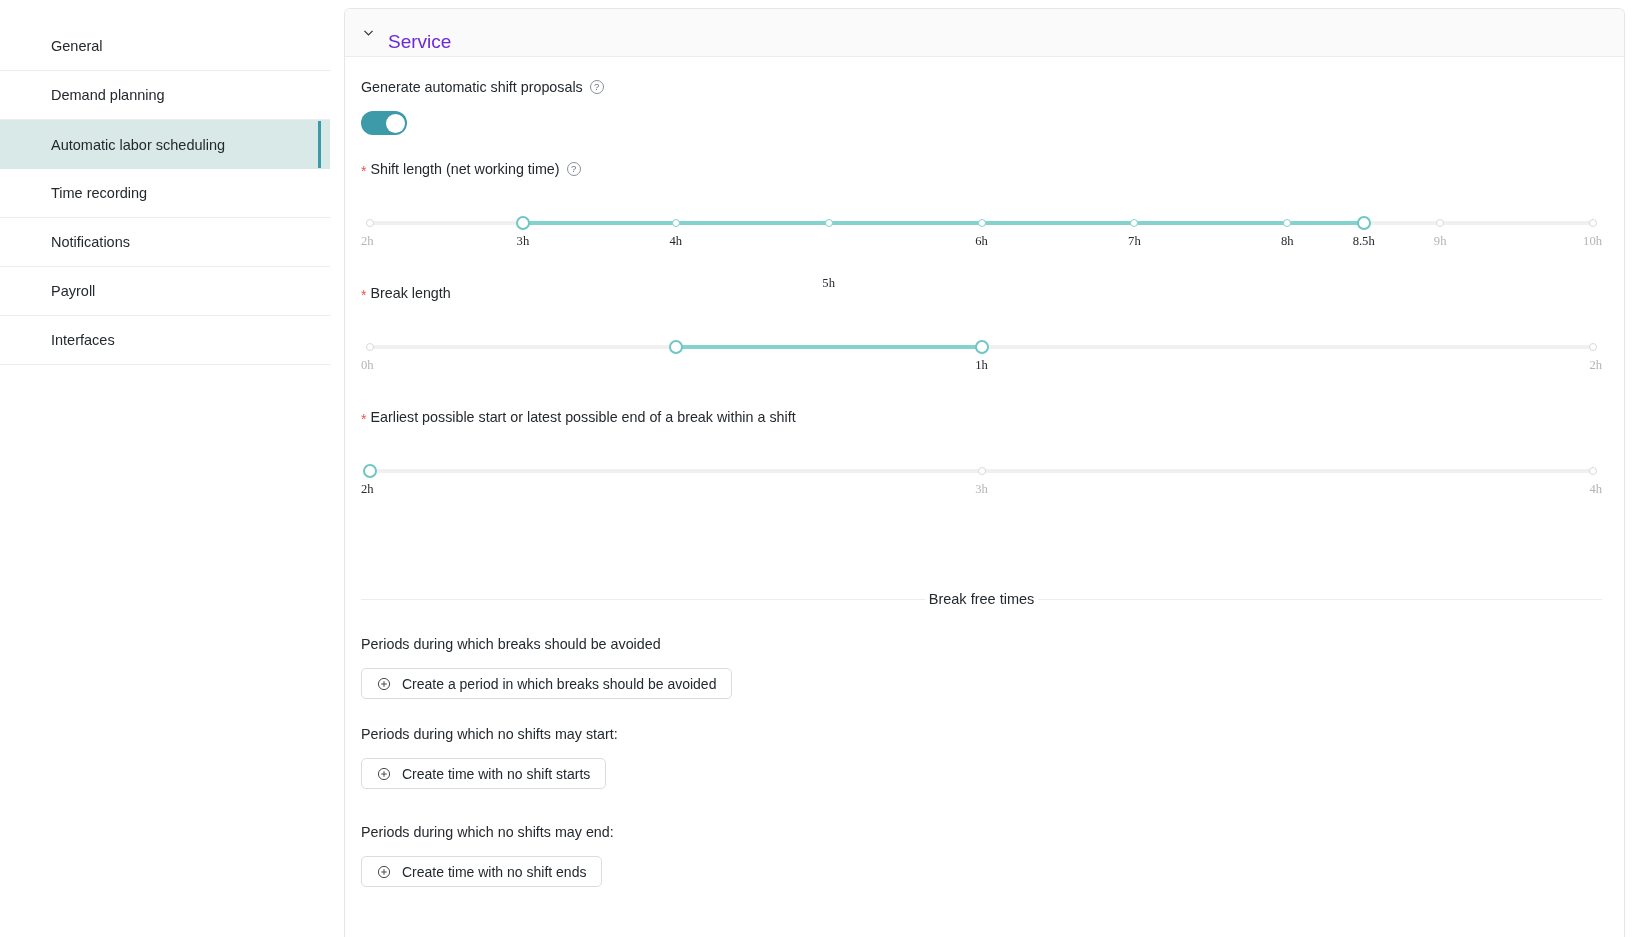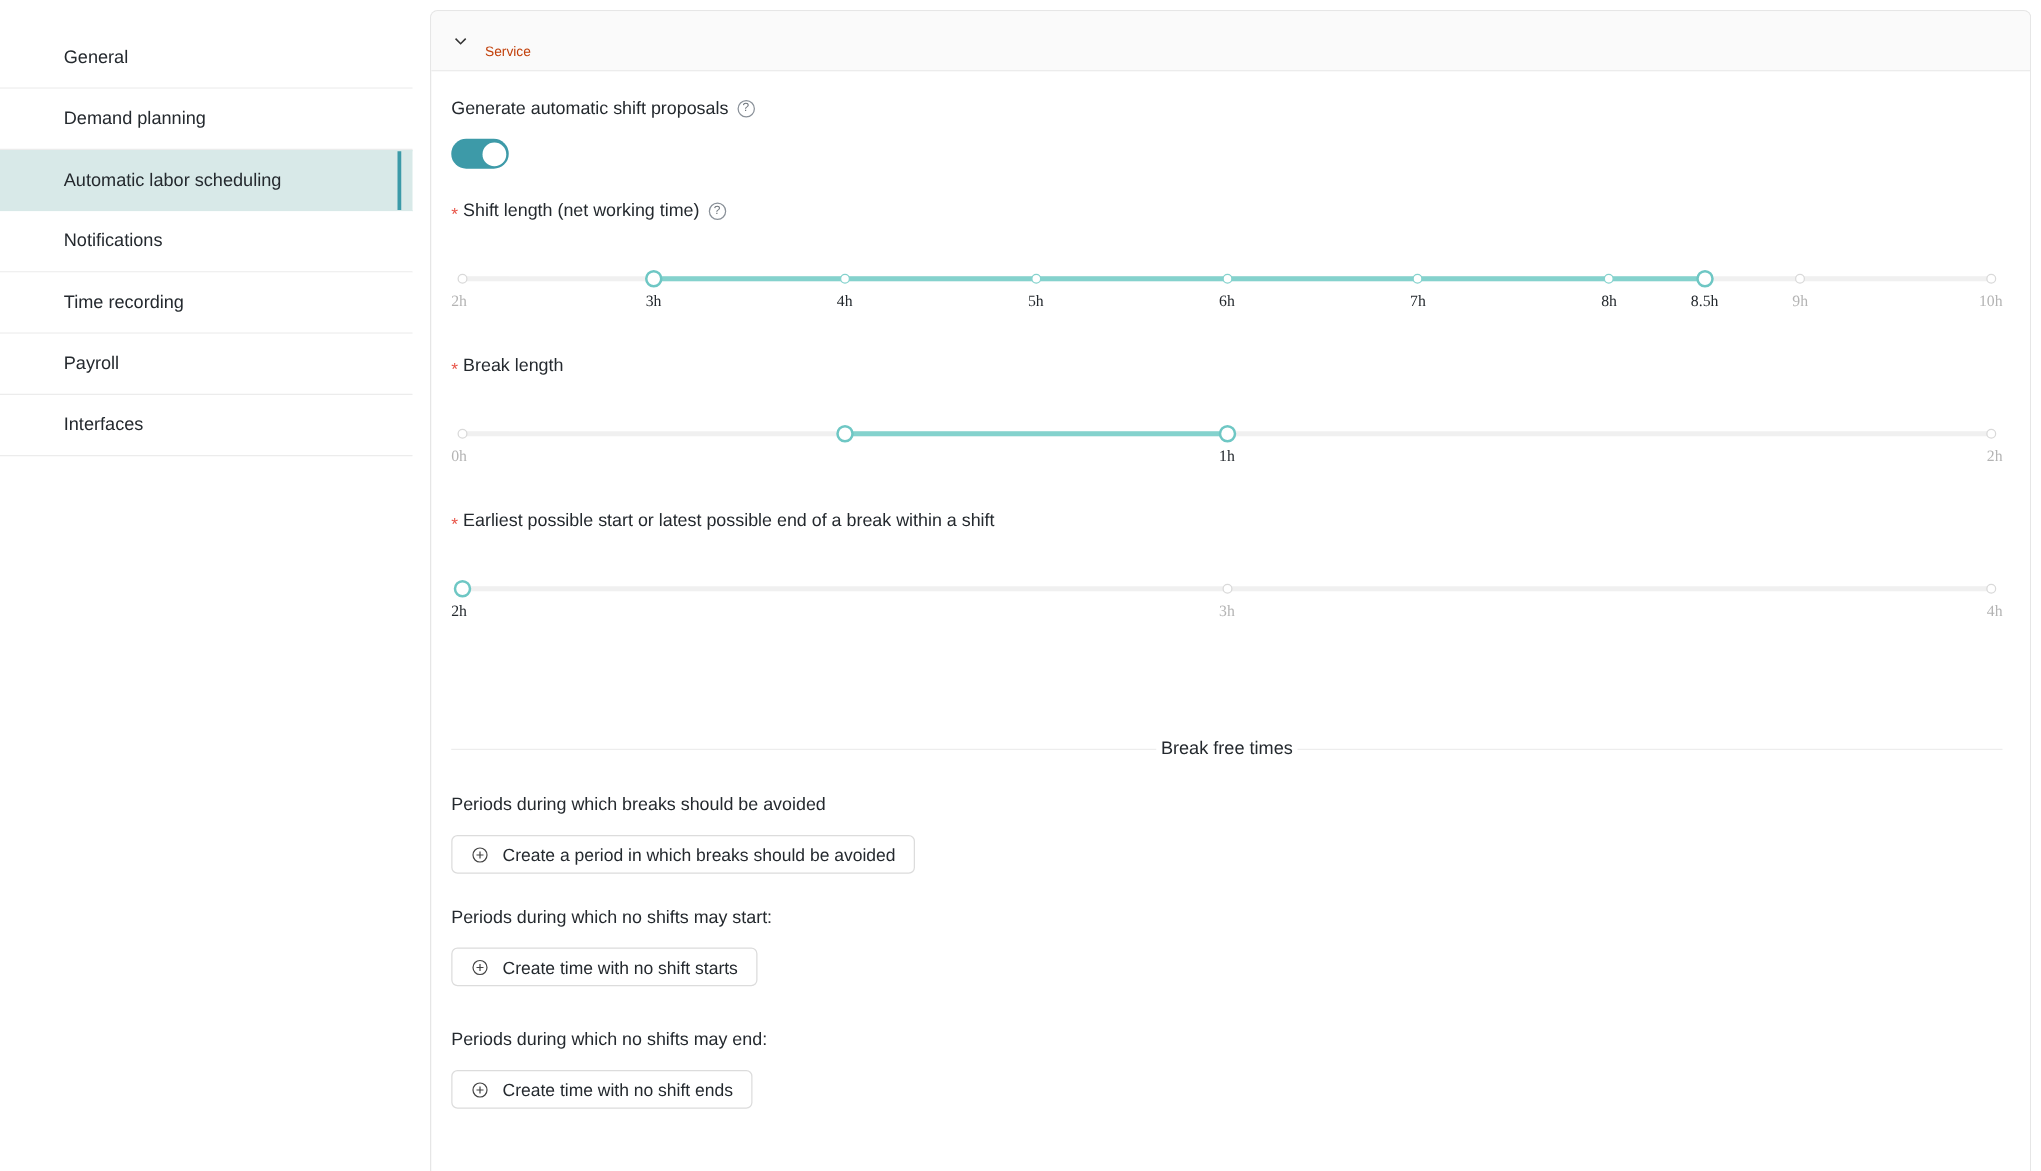--- a/index.html
+++ b/index.html
@@ -48,21 +48,21 @@
   }
   .card-head {
     height: 48px;
     background: #fafafa;
     border-bottom: 1px solid #ececec;
     display: flex; align-items: center;
     padding-left: 17px;
     gap: 13px;
   }
   .chev { width: 13px; height: 13px; color:#333; display:flex; align-items:center; justify-content:center; }
-  .card-title { font-size: 11px; color: #c2410c; margin-top: 19px; }
+  .card-title { font-size: 19px; color: #6d28d9; margin-top: 19px; }
 
   .body { padding: 22px 22px 16px 16px; }
 
   .field-label {
     font-size: 14.3px; color: #24292e;
     display: flex; align-items: center; gap: 7px;
   }
   .req { color: #e8564a; font-size: 14px; line-height: 1; position: relative; top: 2px; margin-right: -3px; }
   .qmark {
     width: 14px; height: 14px; border-radius: 50%;
@@ -142,24 +142,24 @@
       <div class="nav-item">
         <span>General</span>
       </div>
       <div class="nav-item">
         <span>Demand planning</span>
       </div>
       <div class="nav-item active">
         <span>Automatic labor scheduling</span>
       </div>
       <div class="nav-item">
+        <span>Time recording</span>
+      </div>
+      <div class="nav-item">
         <span>Notifications</span>
-      </div>
-      <div class="nav-item">
-        <span>Time recording</span>
       </div>
       <div class="nav-item">
         <span>Payroll</span>
       </div>
       <div class="nav-item">
         <span>Interfaces</span>
       </div>
     </nav>
 
   <main class="main">
@@ -194,21 +194,21 @@
         <div class="slider-wrap" id="slider-shift">
             <div class="track"></div>
             <div class="fill" style="left: calc(12.5% + 6.75px); width: calc(68.75% - 12.375px);"></div>
             <div class="dot" style="left: calc(0% + 9px);"></div>
             <div class="tick edge-l" style="left: 0px;">2h</div>
             <div class="dot on" style="left: calc(12.5% + 6.75px);"></div>
             <div class="tick active" style="left: calc(12.5% + 6.75px);">3h</div>
             <div class="dot on" style="left: calc(25% + 4.5px);"></div>
             <div class="tick active" style="left: calc(25% + 4.5px);">4h</div>
             <div class="dot on" style="left: calc(37.5% + 2.25px);"></div>
-            <div class="tick active" style="left: calc(37.5% + 2.25px);">5h</div>
+            <div class="tick active" style="left: calc(37.5% + 2.25px); margin-top: 42px;">5h</div>
             <div class="dot on" style="left: calc(50% + 0px);"></div>
             <div class="tick active" style="left: calc(50% + 0px);">6h</div>
             <div class="dot on" style="left: calc(62.5% - 2.25px);"></div>
             <div class="tick active" style="left: calc(62.5% - 2.25px);">7h</div>
             <div class="dot on" style="left: calc(75% - 4.5px);"></div>
             <div class="tick active" style="left: calc(75% - 4.5px);">8h</div>
             <div class="dot" style="left: calc(87.5% - 6.75px);"></div>
             <div class="tick" style="left: calc(87.5% - 6.75px);">9h</div>
             <div class="dot" style="left: calc(100% - 9px);"></div>
             <div class="tick edge-r" style="left: 100%;">10h</div>

